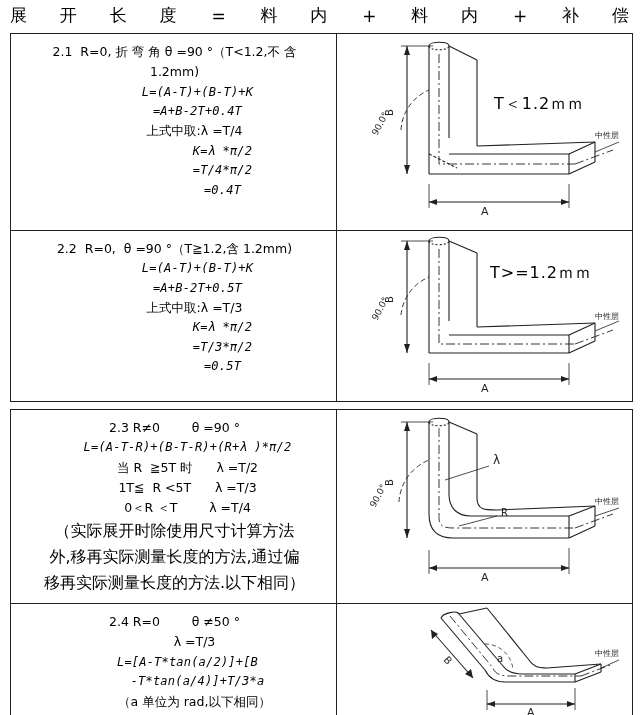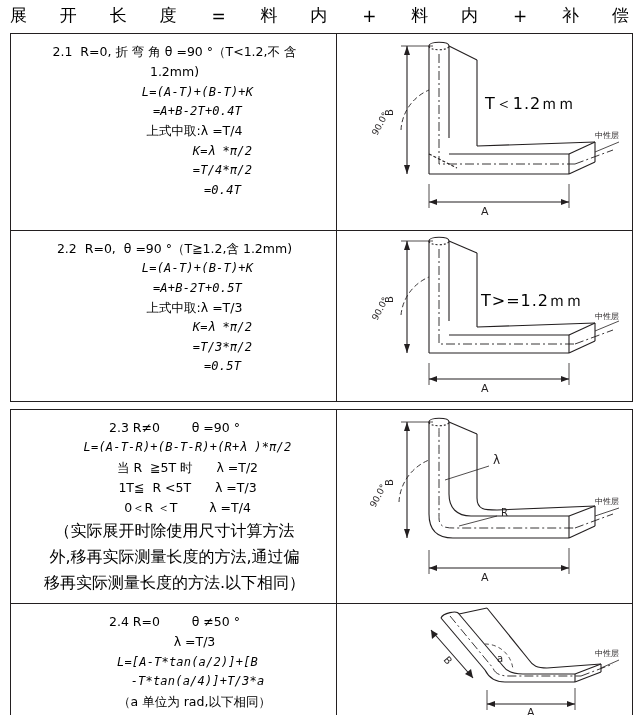--- a/index.html
+++ b/index.html
@@ -69,20 +69,21 @@
   .ind4 { padding-left: 26px; }
   .figwrap {
     position: relative;
     width: 100%;
   }
   .figlabel {
     position: absolute;
     font-size: 16px;
     letter-spacing: 1px;
     font-family: "DejaVu Sans", "Liberation Sans", sans-serif;
+    margin-left: 9px;
   }
   .gap-row td {
     border: none;
     height: 7px;
     background: #fff;
     padding: 0;
   }
   .note {
     font-size: 16px;
     line-height: 1.6;
@@ -226,21 +227,21 @@
               <path d="M92 148 l8 -3 l0 6 z"></path>
               <path d="M232 148 l-8 -3 l0 6 z"></path>
               <path d="M70 10 l-3 9 l6 0 z"></path>
               <path d="M70 122 l-3 -9 l6 0 z"></path>
             </g>
             <text x="144" y="161" font-size="11" font-family="DejaVu Sans, sans-serif" fill="#231f20">A</text>
             <text x="56" y="72" font-size="10" font-family="DejaVu Sans, sans-serif" fill="#231f20" transform="rotate(-90 56 72)">B</text>
             <text x="40" y="90" font-size="9" font-family="DejaVu Sans, sans-serif" fill="#231f20" transform="rotate(-62 40 90)">90.0°</text>
             <text x="258" y="88" font-size="8" font-family="DejaVu Sans, sans-serif" fill="#231f20">中性层</text>
           </svg>
-          <div class="figlabel" style="left:144px; top:60px;">T&gt;=1.2ｍｍ</div>
+          <div class="figlabel" style="left:144px; top:32px;">T&gt;=1.2ｍｍ</div>
         </div>
       </td>
     </tr>
 
     <tr class="gap-row">
       <td colspan="2"></td>
     </tr>
 
     <tr>
       <td class="col-text">

